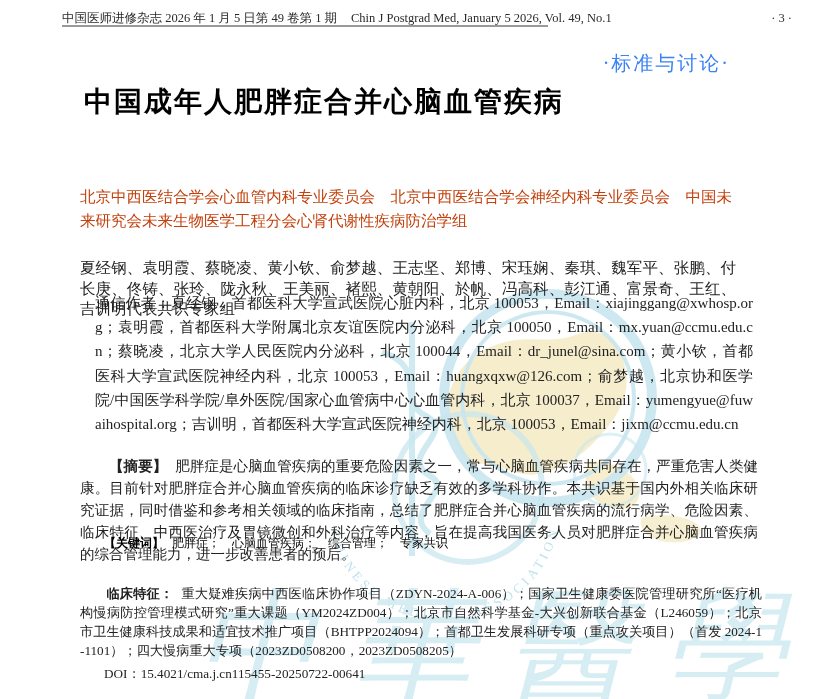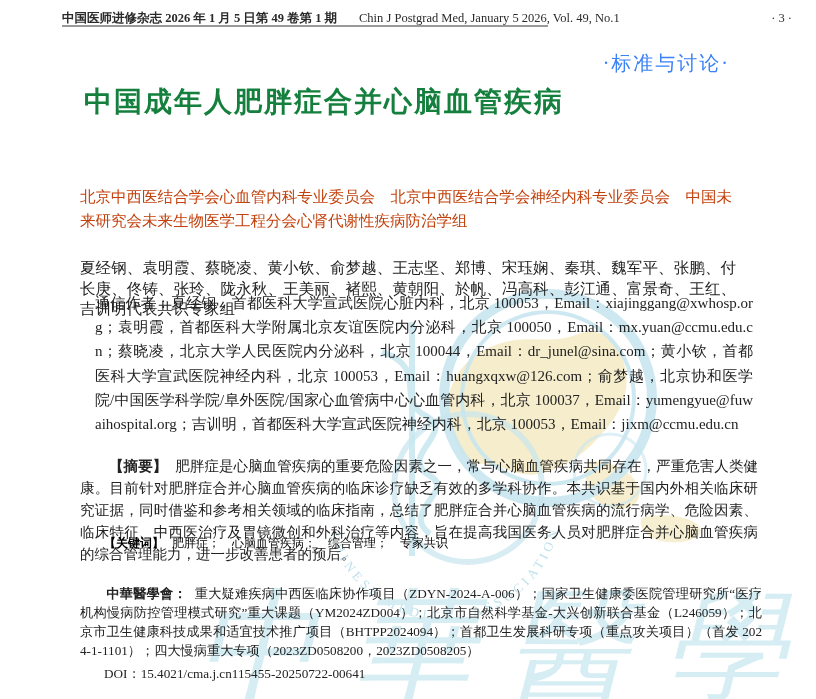--- a/index.html
+++ b/index.html
@@ -12,34 +12,34 @@
     color:#1c1c1c;
   }
   .wm{position:absolute;left:0;top:0;z-index:0;}
   .content{position:relative;z-index:1;}
 
   .journal-header{
     position:absolute;top:10px;left:62px;width:730px;
     display:flex;justify-content:space-between;align-items:baseline;
     font-size:12.5px;color:#2a2a2a;white-space:nowrap;
   }
-  .journal-header .cn{margin-right:22px;font-weight:bold;}
+  .journal-header .cn{margin-right:14px;}
   .header-rule{
     position:absolute;top:25px;left:62px;width:486px;
     border-top:2px solid #9a9a9a;height:0;
   }
   .column-label{
     position:absolute;top:50px;right:86px;
     font-size:20px;letter-spacing:2px;color:#3b82f6;
   }
   .article-title{
     position:absolute;top:82px;left:84px;
     font-family:"DejaVu Sans","Liberation Sans",sans-serif;
     font-weight:bold;font-size:28px;line-height:39px;
-    letter-spacing:2px;color:#15803d;
+    letter-spacing:2px;color:#000000;
   }
   .affiliations{
     position:absolute;top:185px;left:80px;width:652px;
     font-size:15.5px;line-height:24px;text-align:justify;color:#c2410c;
   }
   .authors{
     position:absolute;top:234px;left:80px;width:656px;
     font-size:15.5px;line-height:20.5px;text-align:justify;color:#222;margin-top:24px;
   }
   .correspondence{
@@ -127,19 +127,19 @@
 
     <p class="abstract">
       <span class="b-label">【摘要】</span><span>肥胖症是心脑血管疾病的重要危险因素之一，常与心脑血管疾病共同存在，严重危害人类健康。目前针对肥胖症合并心脑血管疾病的临床诊疗缺乏有效的多学科协作。本共识基于国内外相关临床研究证据，同时借鉴和参考相关领域的临床指南，总结了肥胖症合并心脑血管疾病的流行病学、危险因素、临床特征、中西医治疗及胃镜微创和外科治疗等内容，旨在提高我国医务人员对肥胖症合并心脑血管疾病的综合管理能力，进一步改善患者的预后。</span>
     </p>
 
     <p class="keywords">
       <span class="b-label">【关键词】</span><span>肥胖症；　心脑血管疾病；　综合管理；　专家共识</span>
     </p>
 
     <p class="funding">
-      <span class="b-label">中華醫學會：</span><span>重大疑难疾病中西医临床协作项目（ZDYN-2024-A-006）；国家卫生健康委医院管理研究所“医疗机构慢病防控管理模式研究”重大课题（YM2024ZD004）；北京市自然科学基金-大兴创新联合基金（L246059）；北京市卫生健康科技成果和适宜技术推广项目（BHTPP2024094）；首都卫生发展科研专项（重点攻关项目）（首发 2024-1-1101）；四大慢病重大专项（2023ZD0508200，2023ZD0508205）</span>
+      <span class="b-label">临床特征：</span><span>重大疑难疾病中西医临床协作项目（ZDYN-2024-A-006）；国家卫生健康委医院管理研究所“医疗机构慢病防控管理模式研究”重大课题（YM2024ZD004）；北京市自然科学基金-大兴创新联合基金（L246059）；北京市卫生健康科技成果和适宜技术推广项目（BHTPP2024094）；首都卫生发展科研专项（重点攻关项目）（首发 2024-1-1101）；四大慢病重大专项（2023ZD0508200，2023ZD0508205）</span>
     </p>
 
     <p class="doi">DOI：15.4021/cma.j.cn115455-20250722-00641</p>
 
   </div>
 </div>
 
 </body></html>

